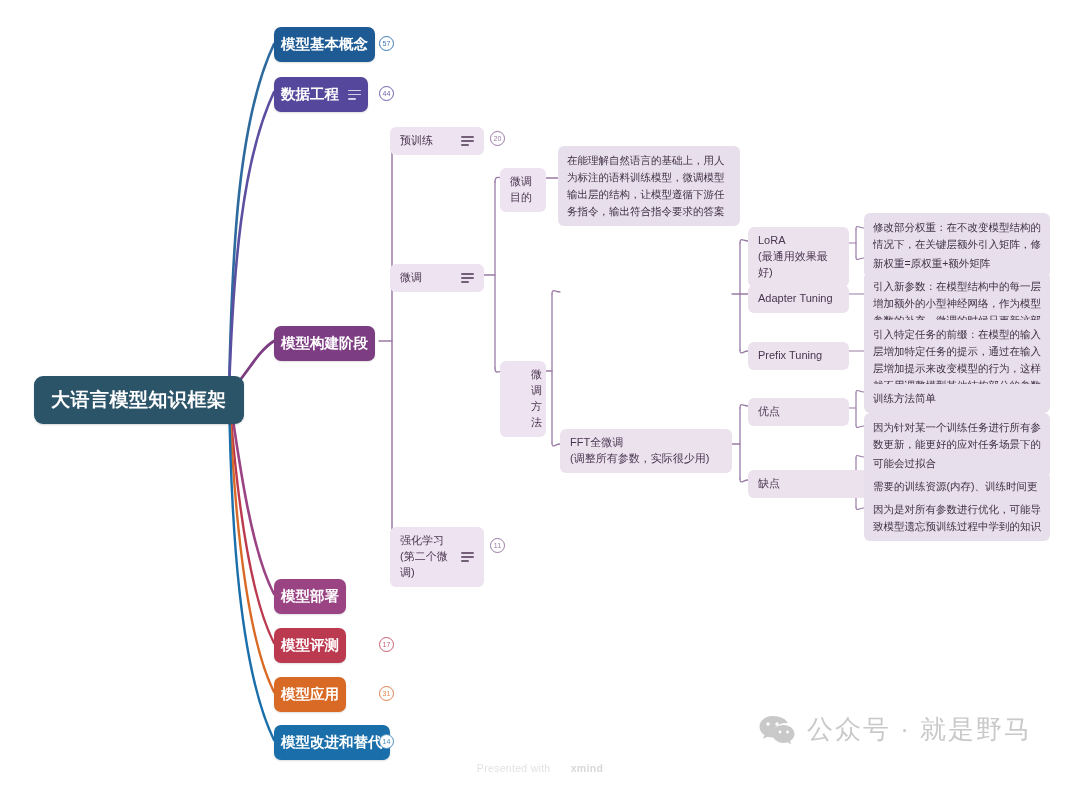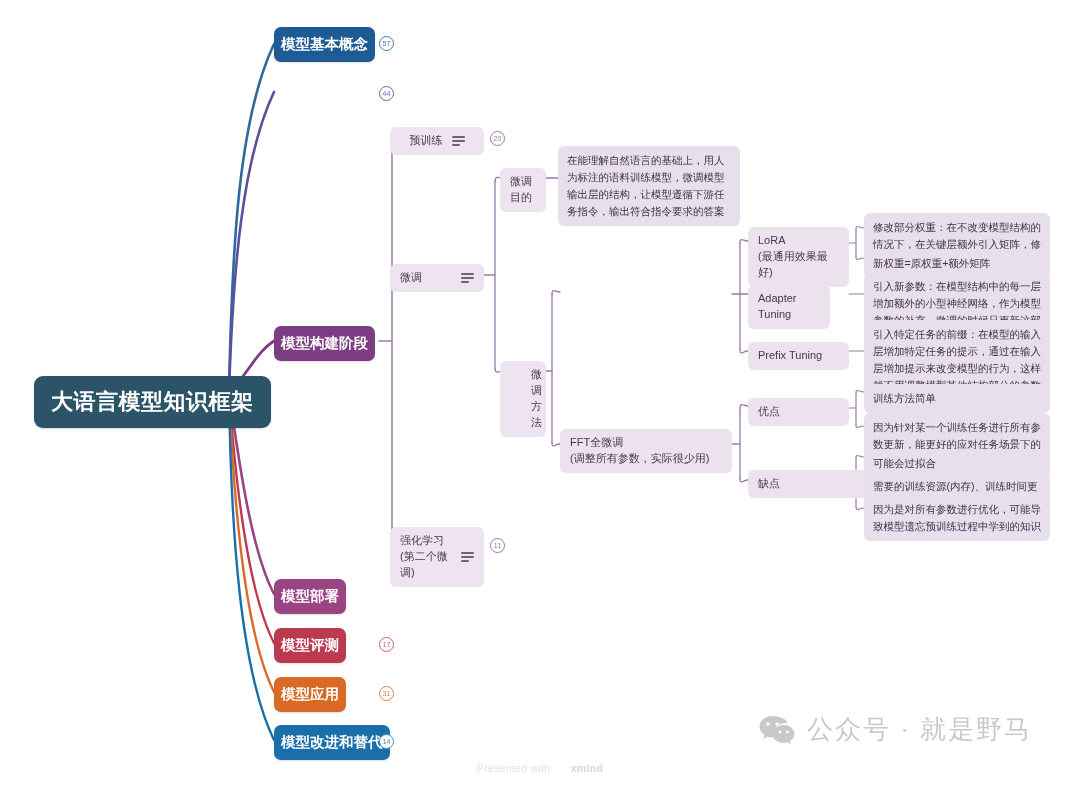--- a/index.html
+++ b/index.html
@@ -28,21 +28,21 @@
     align-items: center;
     white-space: pre-line;
     z-index: 5;
   }
 
   
   .root {
     background: #2b5468;
     color: #ffffff;
     border-radius: 9px;
-    font-size: 22px;
+    font-size: 19px;
     font-weight: bold;
     letter-spacing: .5px;
     padding: 11px 17px;
     box-shadow: 0 1px 2px rgba(0,0,0,.16);
   }
 
   
   .main-node {
     color: #ffffff;
     border-radius: 7px;
@@ -194,20 +194,24 @@
 
   <div class="node root" style="left:34px; top:376px;">
     <span class="node-label">大语言模型知识框架</span>
   </div>
 
   <div class="node main-node" style="left:274px; top:27px; background:#1e5b94;">
     <span class="node-label">模型基本概念</span>
   </div>
   <div class="badge" style="left:379px; top:36px; color:#3d7cb8;">57</div>
 
+  <div class="node main-node" style="left:274px; top:77px; background:#55479b;">
+    <span class="node-label">数据工程</span>
+    <span class="notes-icon"><i></i><i></i><i></i></span>
+  </div>
   <div class="badge" style="left:379px; top:86px; color:#6b5fb0;">44</div>
 
   <div class="node main-node" style="left:274px; top:326px; background:#7c3d82;">
     <span class="node-label">模型构建阶段</span>
   </div>
 
   <div class="node main-node" style="left:274px; top:579px; background:#9a4484;">
     <span class="node-label">模型部署</span>
   </div>
 
@@ -219,21 +223,21 @@
   <div class="node main-node" style="left:274px; top:677px; background:#d96a26;">
     <span class="node-label">模型应用</span>
   </div>
   <div class="badge" style="left:379px; top:686px; color:#dd8250;">31</div>
 
   <div class="node main-node" style="left:274px; top:725px; background:#1a6fab;">
     <span class="node-label">模型改进和替代</span>
   </div>
   <div class="badge" style="left:379px; top:734px; color:#4a8fc0;">14</div>
 
-  <div class="node sub-node" style="left:390px; top:127px; width:94px; justify-content:center;">
+  <div class="node sub-node" style="left:390px; top:127px; width:94px; justify-content:space-between;">
     <span class="node-label">预训练</span>
     <span class="notes-icon"><i></i><i></i><i></i></span>
   </div>
   <div class="badge" style="left:490px; top:131px; color:#9a7ba6;">20</div>
 
   <div class="node sub-node" style="left:390px; top:264px; width:94px; justify-content:space-between;">
     <span class="node-label">微调</span>
     <span class="notes-icon"><i></i><i></i><i></i></span>
   </div>
 
@@ -260,21 +264,21 @@
     <span class="node-label">LoRA
 (最通用效果最好)</span>
   </div>
   <div class="node leaf-node" style="left:864px; top:213px; width:186px;">
     <span class="node-label">修改部分权重：在不改变模型结构的情况下，在关键层额外引入矩阵，修改模型关键层中的权重</span>
   </div>
   <div class="node leaf-node" style="left:864px; top:249px; width:186px;">
     <span class="node-label">新权重=原权重+额外矩阵</span>
   </div>
 
-  <div class="node sub-node dense" style="left:748px; top:285px; width:82px;">
+  <div class="node sub-node dense" style="left:748px; top:285px; width:101px;">
     <span class="node-label">Adapter Tuning</span>
   </div>
   <div class="node leaf-node" style="left:864px; top:272px; width:186px;">
     <span class="node-label">引入新参数：在模型结构中的每一层增加额外的小型神经网络，作为模型参数的补充，微调的时候只更新这部分小型神经网络的参数</span>
   </div>
 
   <div class="node sub-node dense" style="left:748px; top:342px; width:101px;">
     <span class="node-label">Prefix Tuning</span>
   </div>
   <div class="node leaf-node" style="left:864px; top:320px; width:186px;">

